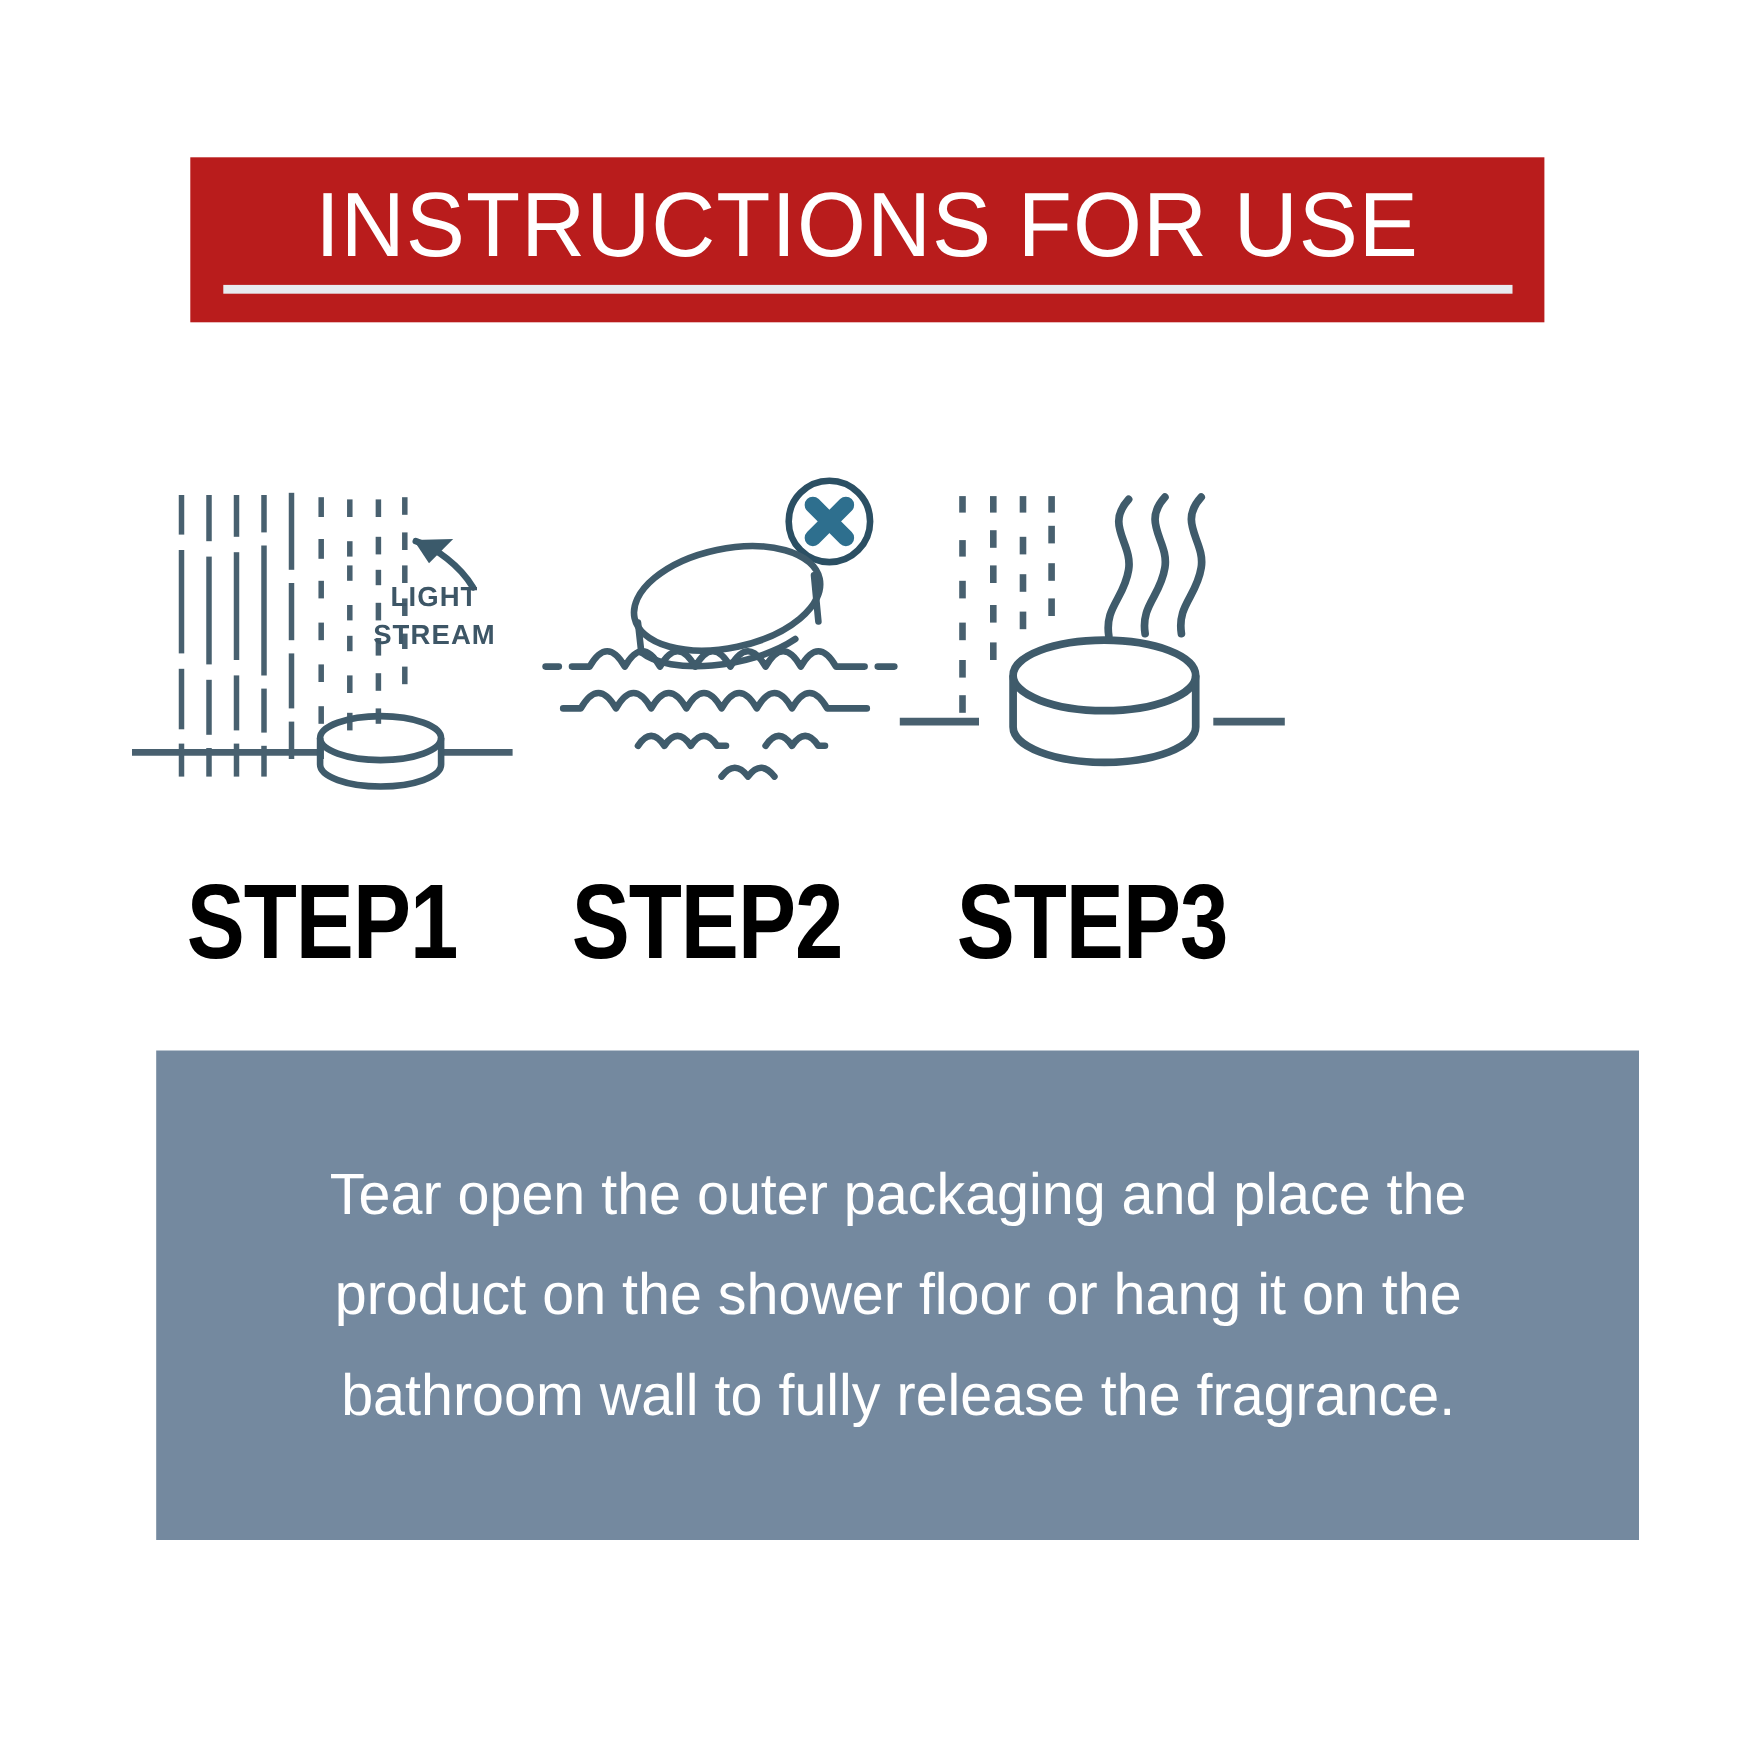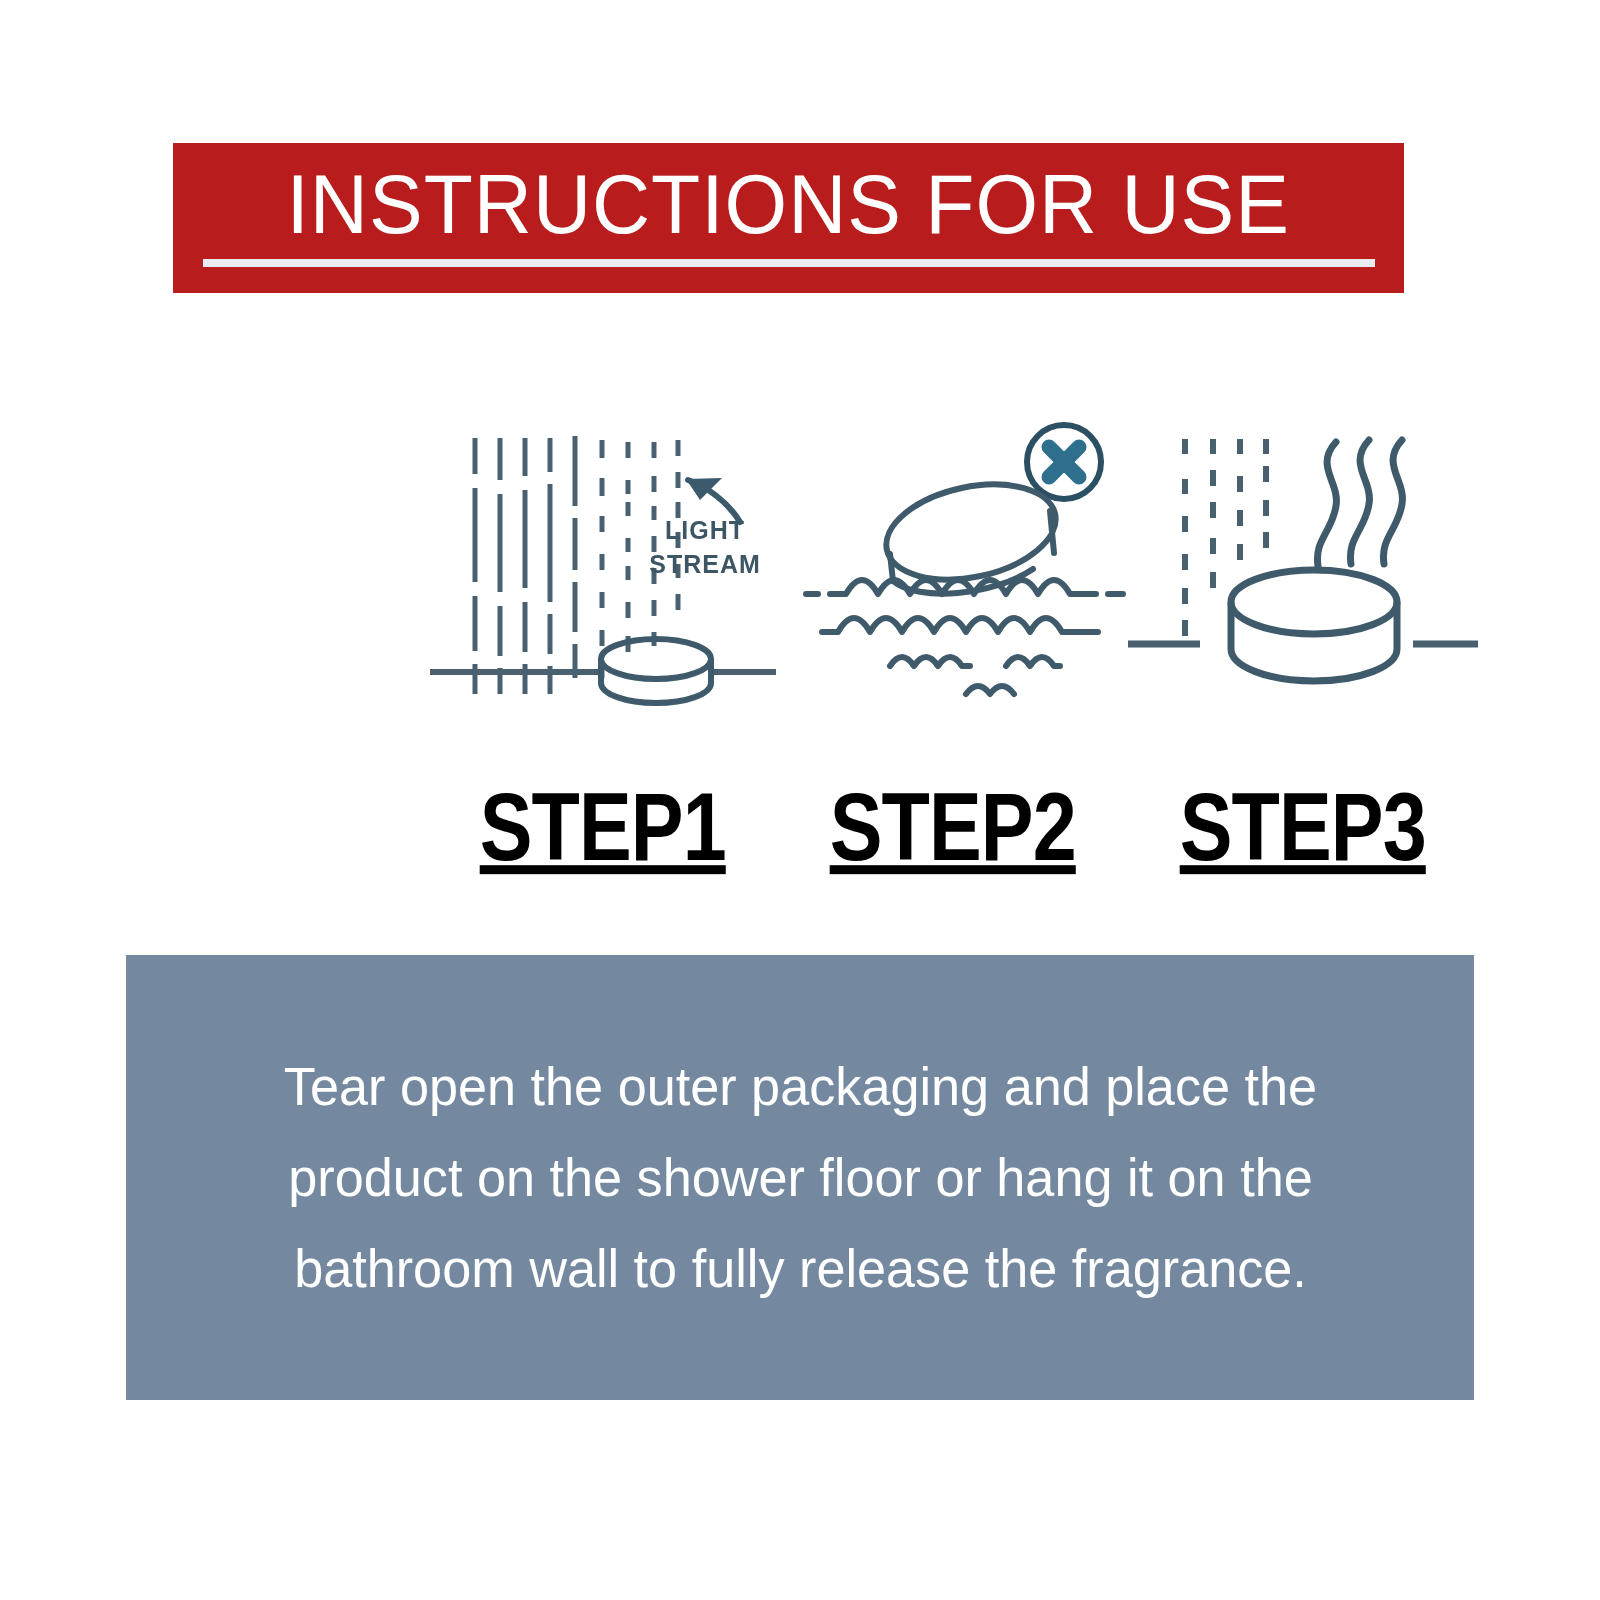--- a/index.html
+++ b/index.html
@@ -45,26 +45,25 @@
     width: 1172px;
     height: 8px;
     background: #e8ebef;
     margin-top: 9px;
   }
 
   
   #steps-row {
     position: absolute;
     left: 118px;
-    top: 406px;
+    top: 418px;
     width: 1360px;
     height: 470px;
     display: flex;
-    justify-content: flex-end;
-    text-decoration: underline;
+    justify-content: flex-start;
   }
   .step-col {
     width: 350px;
     display: flex;
     flex-direction: column;
     align-items: center;
   }
   .step-illustration {
     width: 350px;
     height: 295px;
@@ -80,21 +79,21 @@
     line-height: 1;
     margin-top: 82px;
     transform: scaleX(0.92) scaleY(1.12);
     transform-origin: center center;
     white-space: nowrap;
   }
 
   
   #description-panel {
     position: absolute;
-    left: 126px;
+    left: 142px;
     top: 955px;
     width: 1348px;
     height: 445px;
     background: #74899F;
     display: flex;
     align-items: center;
     justify-content: center;
   }
   #description-text {
     color: #ffffff;

